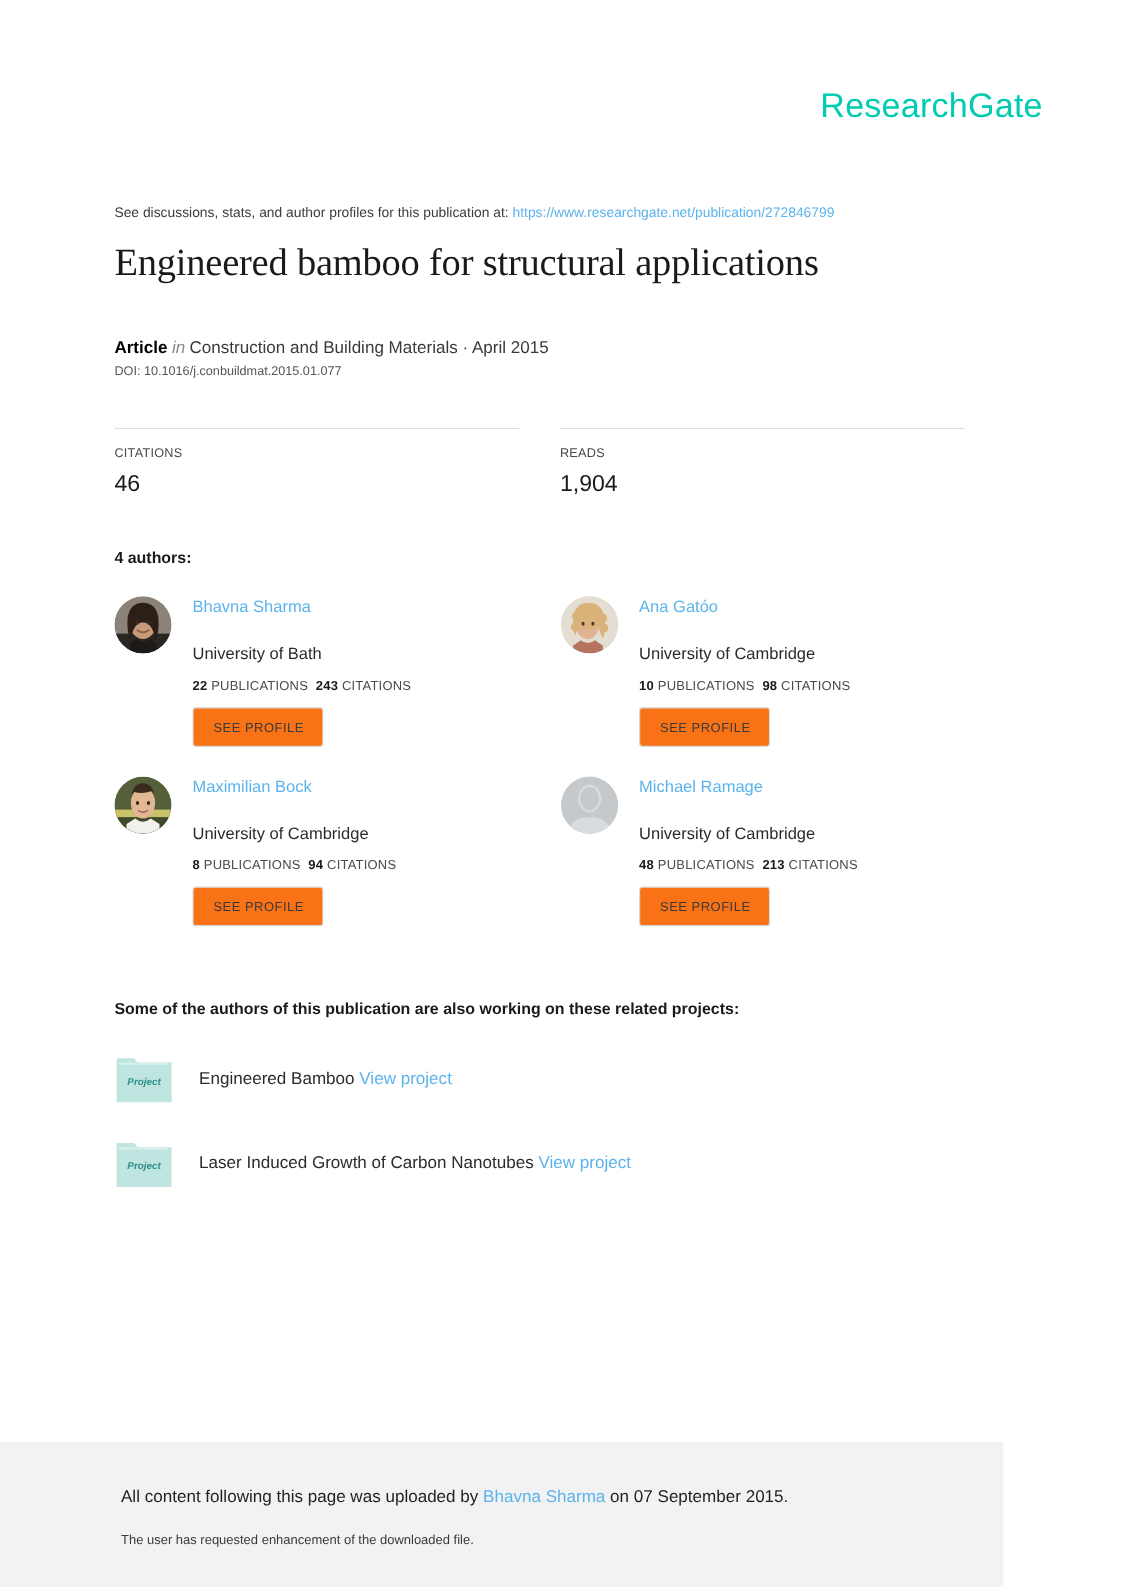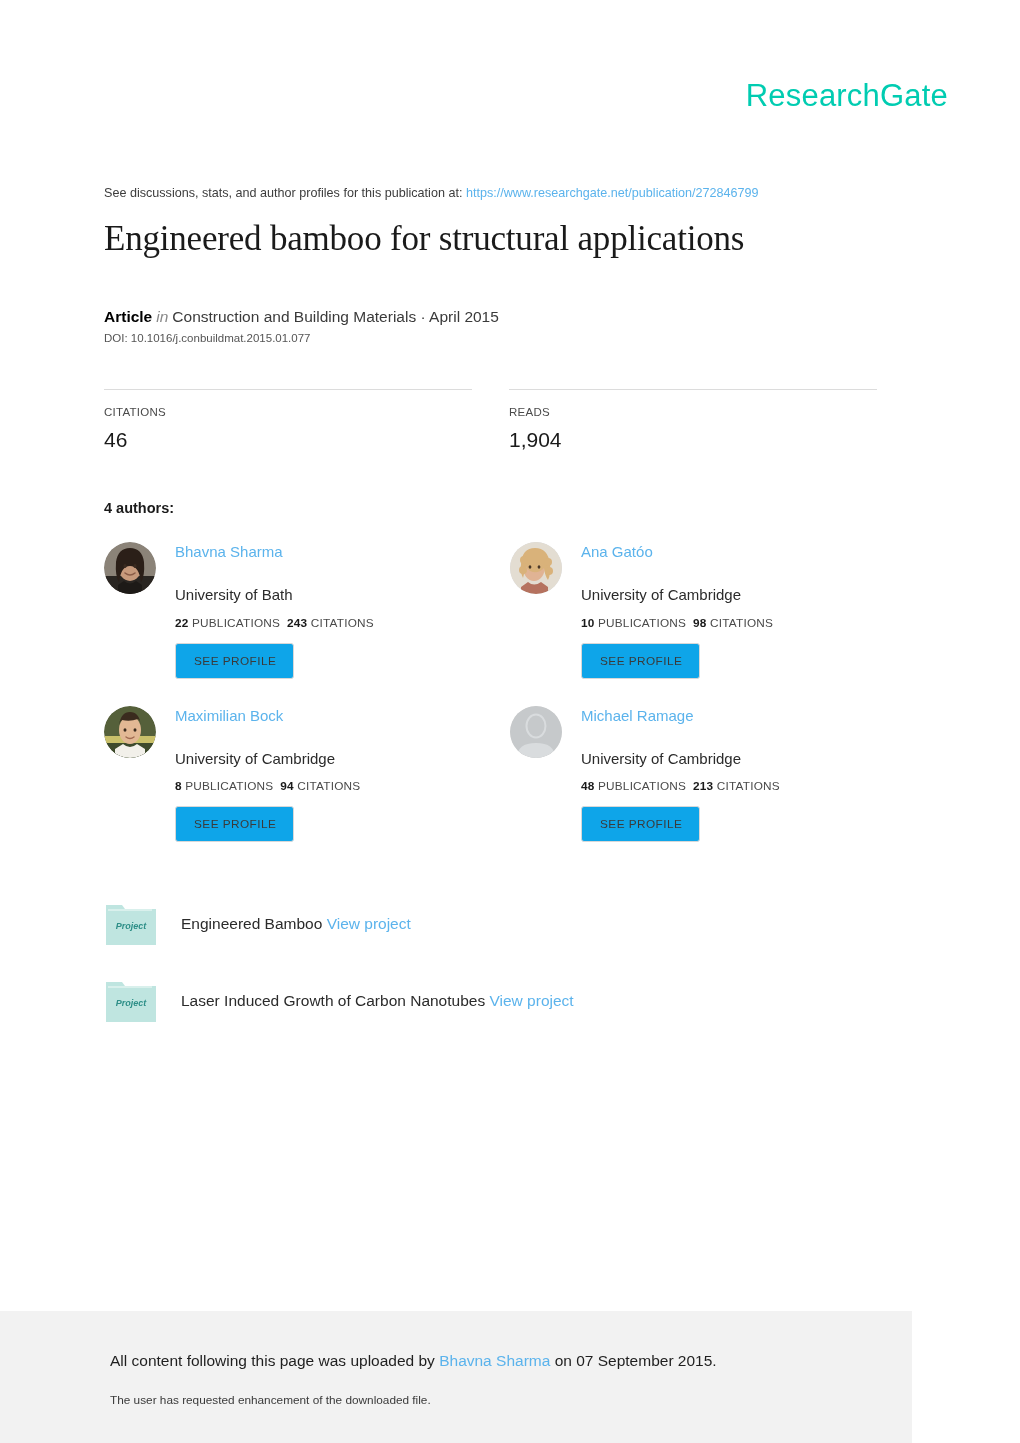--- a/index.html
+++ b/index.html
@@ -165,21 +165,21 @@
     letter-spacing: 0.2px;
   }
   .author-stats b { color: #1a1a1a; font-weight: 700; }
   .author-stats .gap { display: inline-block; width: 7px; }
 
   .see-profile {
     margin-top: 13px;
     display: inline-block;
     border: 1px solid #d8d8d8;
     border-radius: 3px;
-    background: #0ea5e9;
+    background: #f97316;
     padding: 10px 17px 10px 18px;
     font-size: 11.8px;
     letter-spacing: 0.45px;
     color: #3a3a3a;
     font-family: "Liberation Sans", sans-serif;
     cursor: pointer;
   }
 
   
   .projects-heading {
@@ -400,20 +400,21 @@
             <b>48</b>
             <span>PUBLICATIONS</span><span class="gap"></span><b>213</b>
             <span>CITATIONS</span>
           </div>
           <div class="see-profile">SEE PROFILE</div>
         </div>
       </div>
 
     </div>
 
+    <div class="projects-heading">Some of the authors of this publication are also working on these related projects:</div>
 
     <div class="project-row">
       <div class="folder">
         <svg viewBox="0 0 54 46" width="54" height="46" xmlns="http://www.w3.org/2000/svg">
           <path d="M2 4 h16 l3 4 h31 v36 h-50 z" fill="#bfe5e0"></path>
           <rect x="4" y="8" width="44" height="2" fill="#d9f0ec"></rect>
           <text x="27" y="28" font-family="Liberation Sans, sans-serif" font-size="9" font-weight="bold" fill="#2e8f88" text-anchor="middle">Project</text>
         </svg>
       </div>
       <div class="project-text">

